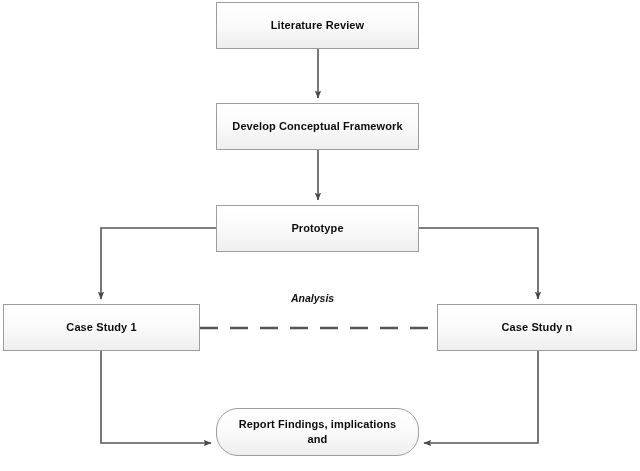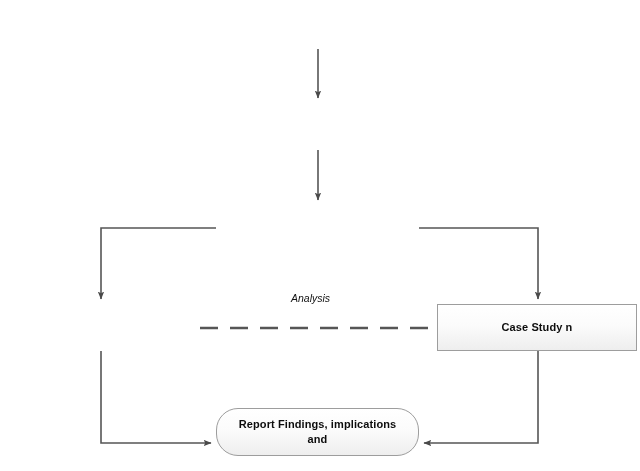--- a/index.html
+++ b/index.html
@@ -34,21 +34,21 @@
     z-index: 3;
   }
   .node span {
     display: block;
     padding: 0 6px;
   }
   .edge-label {
     position: absolute;
     font-size: 10.5px;
     font-style: italic;
-    font-weight: normal;
+    font-weight: bold;
     color: #111111;
     white-space: nowrap;
     z-index: 4;
   }
   svg.links {
     position: absolute;
     left: 0;
     top: 0;
     width: 640px;
     height: 471px;
@@ -76,23 +76,35 @@
 
     <path d="M419,228 L538,228 L538,299" stroke="#565656" stroke-width="1.6" fill="none" marker-end="url(#arrowhead)"></path>
 
     <path d="M200,328 L437,328" stroke="#565656" stroke-width="2.6" fill="none" stroke-dasharray="18 12"></path>
 
     <path d="M101,351 L101,443 L211,443" stroke="#565656" stroke-width="1.6" fill="none" marker-end="url(#arrowhead)"></path>
 
     <path d="M538,351 L538,443 L424,443" stroke="#565656" stroke-width="1.6" fill="none" marker-end="url(#arrowhead)"></path>
   </svg>
 
+  <div class="node" style="left:216px; top:2px; width:203px; height:47px;">
+    <span>Literature Review</span>
+  </div>
 
+  <div class="node" style="left:216px; top:103px; width:203px; height:47px;">
+    <span>Develop Conceptual Framework</span>
+  </div>
 
+  <div class="node" style="left:216px; top:205px; width:203px; height:47px;">
+    <span>Prototype</span>
+  </div>
 
+  <div class="node" style="left:3px; top:304px; width:197px; height:47px;">
+    <span>Case Study 1</span>
+  </div>
 
   <div class="node" style="left:437px; top:304px; width:200px; height:47px;align-items:center;">
     <span>Case Study n</span>
   </div>
 
   <div class="node" style="left:216px; top:408px; width:203px; height:48px;border-radius:22px;">
     <span>
       <span>Report Findings, implications and</span>
     </span>
   </div>

